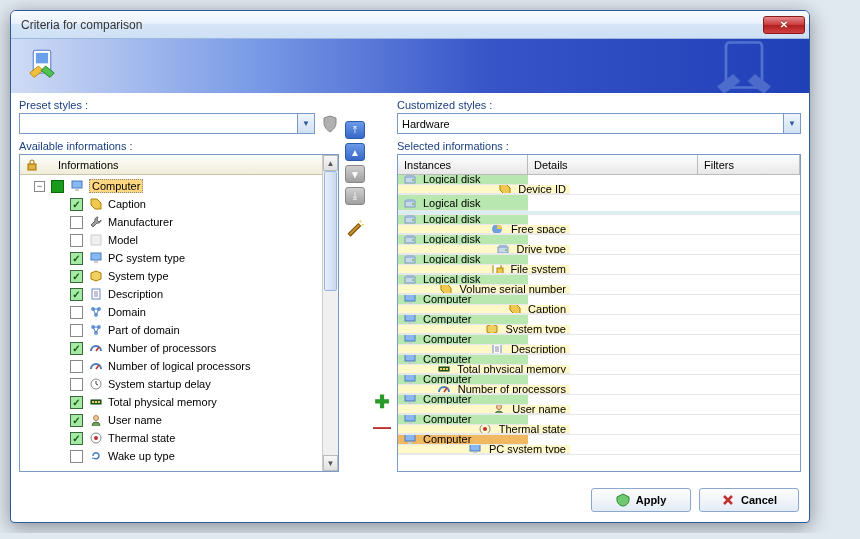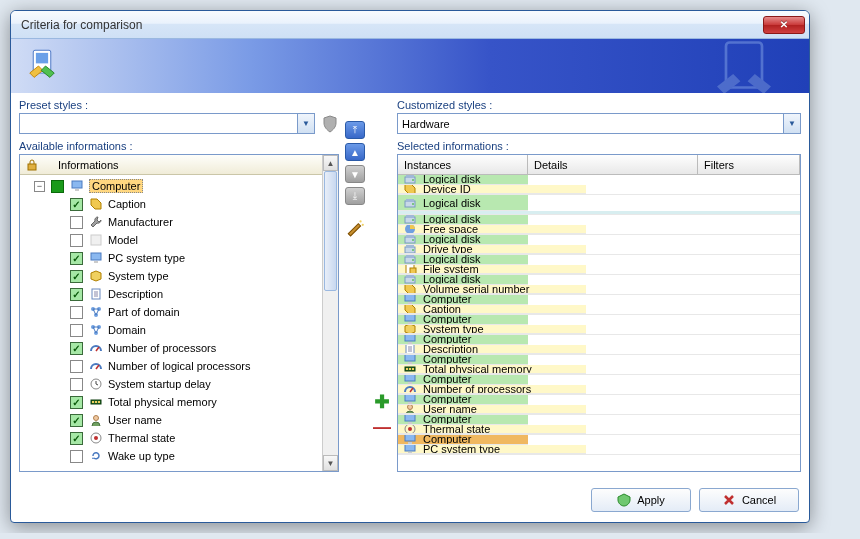--- a/index.html
+++ b/index.html
@@ -49,25 +49,25 @@
 .grid-container { border: 1px solid #7a9aca; height: 318px; background: #fff; display: flex; flex-direction: column; }
 .grid-header { display: flex; height: 20px; background: linear-gradient(to bottom,#fefefe,#e8e8e8); border-bottom: 1px solid #bbb; }
 .gh-cell { border-right: 1px solid #bbb; padding: 2px 6px; font-size: 11px; display: flex; align-items: center; }
 .gh-cell.c1 { width: 130px; }
 .gh-cell.c2 { width: 170px; }
 .gh-cell.c3 { flex: 1; }
 .grid-body { flex: 1; overflow-y: auto; }
 .grid-row { display: flex; height: 20px; flex-direction: column; }
 .gc { border-bottom: 1px solid #e8e8e8; display: flex; align-items: center; padding: 0 4px; gap: 3px; font-size: 11px; overflow: hidden; }
 .gc.c1 { width: 130px; background: #b8e8b0; }
-.gc.c2 { width: 188px; background: #fff8c8; }
+.gc.c2 { width: 172px; background: #fff8c8; justify-content: flex-end; }
 .gc.c3 { flex: 1; background: #d8eef0; }
 .grid-row.selected .gc.c1 { background: #f0b860; }
 .grid-row.selected .gc.c2 { background: #fff8c8; }
-.btn-row { display: flex; justify-content: flex-end; gap: 8px; padding: 8px 10px 10px 0; }
+.btn-row { display: flex; justify-content: flex-end; gap: 8px; padding: 8px 10px 10px 0; font-weight: bold; }
 .btn { width: 100px; height: 24px; background: linear-gradient(to bottom,#fdfdfd,#e4ecf7); border: 1px solid #8aa8d0; border-radius: 3px; display: flex; align-items: center; justify-content: center; gap: 6px; font-size: 11px; cursor: pointer; }
 .btn .ic { width: 14px; height: 14px; display: flex; align-items: center; justify-content: center; }
 
 
 .lock-icon svg, .small-icon svg { width: 14px; height: 14px; }
 </style>
 </head>
 <body>
 
 <div class="window">
@@ -203,34 +203,34 @@
                 <span class="tree-indent" style="width:42px"></span>
                 <span class="chk unchecked"></span>
                 <span class="small-icon">
                   <svg viewBox="0 0 14 14">
                     <circle cx="4" cy="4" r="2" fill="#70a0e0"></circle>
                     <circle cx="10" cy="4" r="2" fill="#70a0e0"></circle>
                     <circle cx="7" cy="10" r="2" fill="#70a0e0"></circle>
                     <path d="M4 4 L10 4 L7 10 z" fill="none" stroke="#4a7ac0"></path>
                   </svg>
                 </span>
-                <span>Part of domain</span>
+                <span>Domain</span>
               </div>
               <div class="tree-row">
                 <span class="tree-indent" style="width:42px"></span>
                 <span class="chk unchecked"></span>
                 <span class="small-icon">
                   <svg viewBox="0 0 14 14">
                     <circle cx="4" cy="4" r="2" fill="#70a0e0"></circle>
                     <circle cx="10" cy="4" r="2" fill="#70a0e0"></circle>
                     <circle cx="7" cy="10" r="2" fill="#70a0e0"></circle>
                     <path d="M4 4 L10 4 L7 10 z" fill="none" stroke="#4a7ac0"></path>
                   </svg>
                 </span>
-                <span>Domain</span>
+                <span>Part of domain</span>
               </div>
               <div class="tree-row">
                 <span class="tree-indent" style="width:42px"></span>
                 <span class="chk checked"></span>
                 <span class="small-icon">
                   <svg viewBox="0 0 14 14">
                     <path d="M2 10 a5 5 0 0 1 10 0" fill="none" stroke="#4a7ac0" stroke-width="2"></path>
                     <line x1="7" y1="10" x2="10" y2="6" stroke="#c03030" stroke-width="1.5"></line>
                   </svg>
                 </span>

